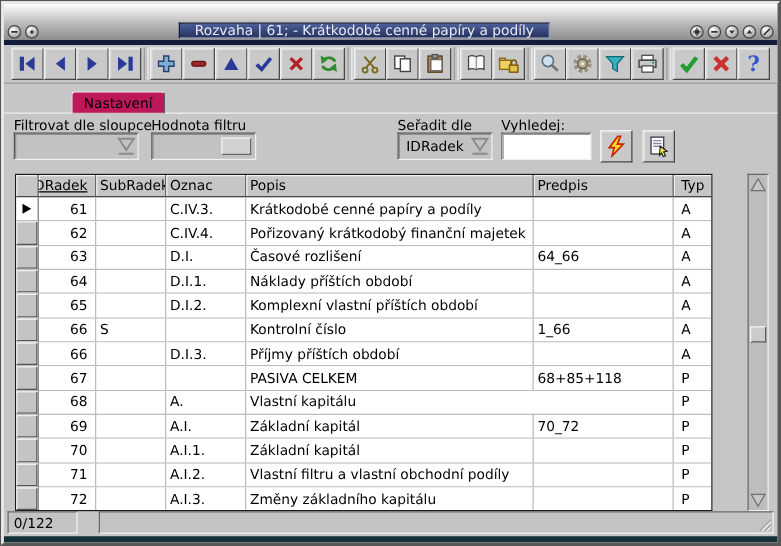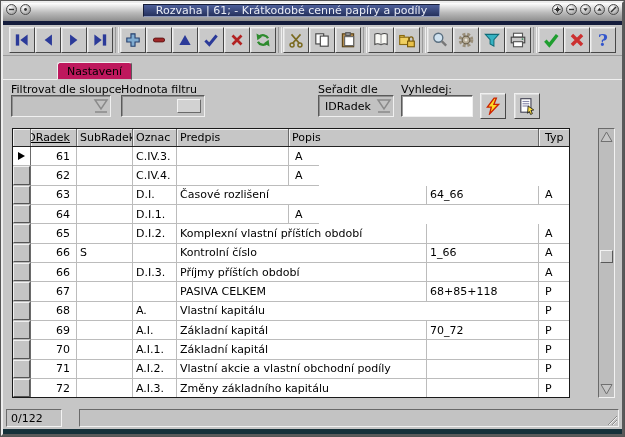--- a/index.html
+++ b/index.html
@@ -3,22 +3,22 @@
 <meta charset="utf-8">
 <style>
   html,body{margin:0;padding:0;background:#888;}
   *{box-sizing:border-box;}
   .window{width:625px;height:437px;position:relative;border:1px solid #555;
     font-family:"DejaVu Sans","Liberation Sans",sans-serif;font-size:11px;color:#000;}
   .win-inner{position:absolute;inset:0;border:2px solid;border-color:#ededed #5a5a5a #5a5a5a #ededed;
     background:#c6c6c6;display:flex;flex-direction:column;overflow:hidden;}
 
   
-  .titlebar{height:18px;flex-shrink:0;background:linear-gradient(#ffffff,#b9b9b9 55%,#8e8e8e);
-    display:flex;align-items:flex-start;padding:1px 3px;}
+  .titlebar{height:29px;flex-shrink:0;background:linear-gradient(#ffffff,#b9b9b9 55%,#8e8e8e);
+    display:flex;align-items:flex-end;padding:1px 3px;}
   .tb-left,.tb-right{display:flex;gap:3px;align-items:center;}
   .wbtn{width:11px;height:11px;border-radius:50%;padding:0;border:1px solid #4a4a4a;
     background:radial-gradient(circle at 35% 30%,#ffffff,#b9b9b9 60%,#8a8a8a);
     display:flex;align-items:center;justify-content:center;}
   .wbtn svg{width:9px;height:9px;display:block;}
   .tb-title{margin:0 auto;height:13px;display:flex;align-items:center;padding:0 12px;
     background:linear-gradient(#4d5f9a,#25315d);border:1px solid;border-color:#161d38 #8c97b8 #8c97b8 #161d38;
     color:#e8ebf4;white-space:nowrap;}
   .title-strip{height:4px;flex-shrink:0;background:#141c3c;}
 
@@ -66,21 +66,21 @@
   .g-head{display:flex;height:18px;flex-shrink:0;background:#c6c6c6;border-bottom:1px solid #222;}
   .g-hcell{display:flex;align-items:center;padding:0 3px;border-right:1px solid #6a6a6a;
     box-shadow:inset 1px 1px 0 #f0f0f0;white-space:nowrap;overflow:hidden;}
   .g-hcell.sorted{text-decoration:underline;}
   .g-row{display:flex;height:19.35px;flex-shrink:0;background:#fff;}
   .g-cell{display:flex;align-items:center;padding:0 3px;border-right:1px solid #bcbcbc;
     border-bottom:1px solid #bcbcbc;white-space:nowrap;overflow:hidden;}
   .w-ind{width:18px;padding:0;border-right:1px solid #6a6a6a;}
   .w-id{width:46px;justify-content:flex-end;padding-right:6px;}
   .w-sub{width:56px;}
-  .w-oz{width:44px;}
+  .w-oz{width:64px;}
   .w-pop{flex:1;}
   .w-pre{width:112px;}
   .w-typ{width:30px;border-right:none;padding-left:6px;}
   .ind-raised{width:100%;height:100%;background:#c4c4c4;border:1px solid;
     border-color:#f0f0f0 #555 #555 #f0f0f0;}
   .ind-current{width:100%;height:100%;display:flex;align-items:center;justify-content:center;background:#fff;}
   .ind-current i{width:0;height:0;border-left:7px solid #000;border-top:4.5px solid transparent;
     border-bottom:4.5px solid transparent;}
 
   .vscroll{position:absolute;right:7px;top:4px;width:17px;height:270px;background:#bdbdbd;
@@ -360,43 +360,45 @@
       </button>
     </div>
 
     <div class="gridband">
       <div class="grid" id="grid">
           <div class="g-head">
             <div class="g-hcell w-ind"></div>
             <div class="g-hcell w-id sorted">IDRadek</div>
             <div class="g-hcell w-sub">SubRadek</div>
             <div class="g-hcell w-oz">Oznac</div>
+            <div class="g-hcell w-pop">Popis</div>
             <div class="g-hcell w-pre">Predpis</div>
-            <div class="g-hcell w-pop">Popis</div>
             <div class="g-hcell w-typ">Typ</div>
           </div>
           <div class="g-row">
             <div class="g-cell w-ind">
               <span class="ind-current">
                 <i></i>
               </span>
             </div>
             <div class="g-cell w-id">61</div>
             <div class="g-cell w-sub"></div>
             <div class="g-cell w-oz">C.IV.3.</div>
+            <div class="g-cell w-pop">Krátkodobé cenné papíry a podíly</div>
             <div class="g-cell w-pre"></div>
             <div class="g-cell w-typ">A</div>
           </div>
           <div class="g-row">
             <div class="g-cell w-ind">
               <span class="ind-raised"></span>
             </div>
             <div class="g-cell w-id">62</div>
             <div class="g-cell w-sub"></div>
             <div class="g-cell w-oz">C.IV.4.</div>
+            <div class="g-cell w-pop">Pořizovaný krátkodobý finanční majetek</div>
             <div class="g-cell w-pre"></div>
             <div class="g-cell w-typ">A</div>
           </div>
           <div class="g-row">
             <div class="g-cell w-ind">
               <span class="ind-raised"></span>
             </div>
             <div class="g-cell w-id">63</div>
             <div class="g-cell w-sub"></div>
             <div class="g-cell w-oz">D.I.</div>
@@ -404,20 +406,21 @@
             <div class="g-cell w-pre">64_66</div>
             <div class="g-cell w-typ">A</div>
           </div>
           <div class="g-row">
             <div class="g-cell w-ind">
               <span class="ind-raised"></span>
             </div>
             <div class="g-cell w-id">64</div>
             <div class="g-cell w-sub"></div>
             <div class="g-cell w-oz">D.I.1.</div>
+            <div class="g-cell w-pop">Náklady příštích období</div>
             <div class="g-cell w-pre"></div>
             <div class="g-cell w-typ">A</div>
           </div>
           <div class="g-row">
             <div class="g-cell w-ind">
               <span class="ind-raised"></span>
             </div>
             <div class="g-cell w-id">65</div>
             <div class="g-cell w-sub"></div>
             <div class="g-cell w-oz">D.I.2.</div>
@@ -490,21 +493,21 @@
             <div class="g-cell w-pre"></div>
             <div class="g-cell w-typ">P</div>
           </div>
           <div class="g-row">
             <div class="g-cell w-ind">
               <span class="ind-raised"></span>
             </div>
             <div class="g-cell w-id">71</div>
             <div class="g-cell w-sub"></div>
             <div class="g-cell w-oz">A.I.2.</div>
-            <div class="g-cell w-pop">Vlastní akcie a vlastní obchodní podíly</div>
+            <div class="g-cell w-pop">Vlastní filtru a vlastní obchodní podíly</div>
             <div class="g-cell w-pre"></div>
             <div class="g-cell w-typ">P</div>
           </div>
           <div class="g-row">
             <div class="g-cell w-ind">
               <span class="ind-raised"></span>
             </div>
             <div class="g-cell w-id">72</div>
             <div class="g-cell w-sub"></div>
             <div class="g-cell w-oz">A.I.3.</div>

